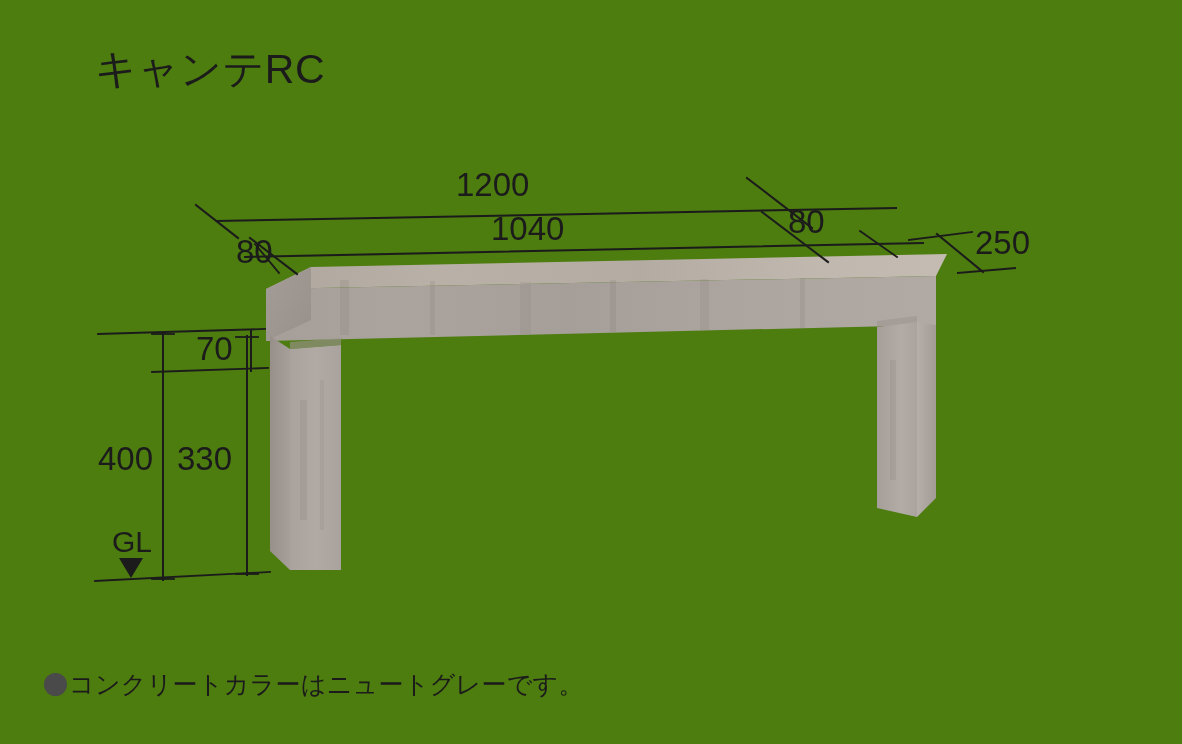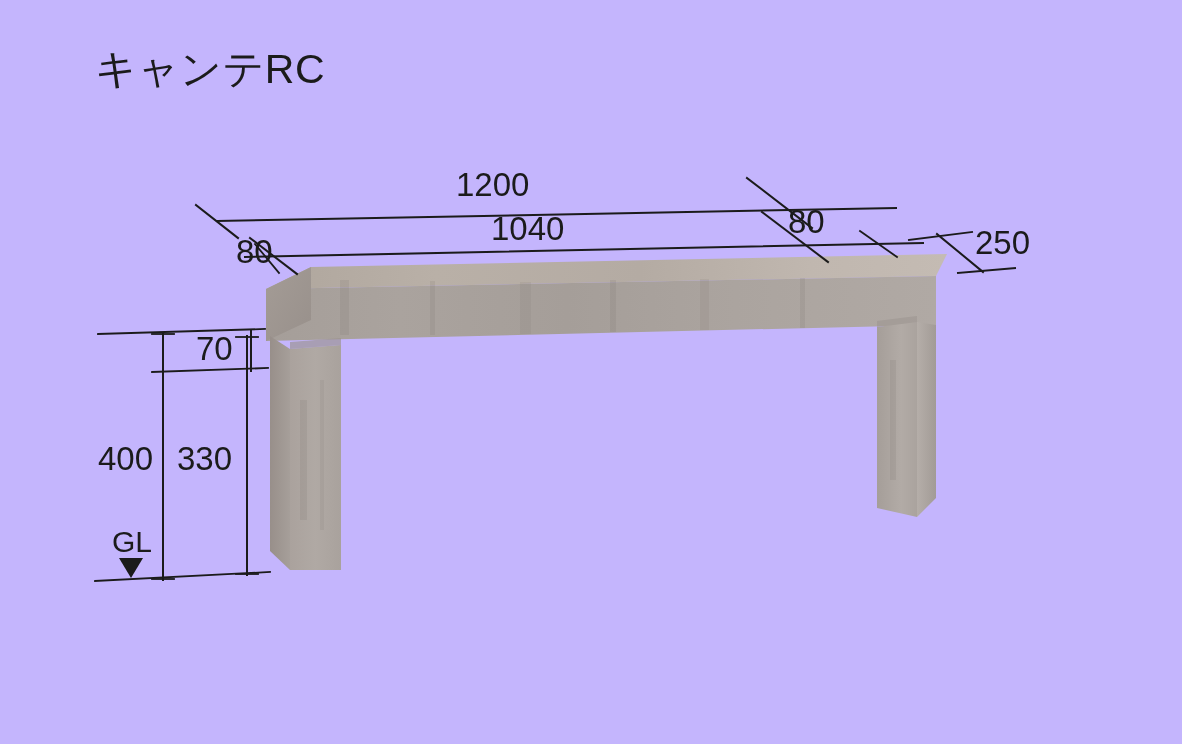--- a/index.html
+++ b/index.html
@@ -8,21 +8,21 @@
     background: #ffffff;
   }
   body {
     font-family: "Liberation Sans", "DejaVu Sans", sans-serif;
     color: #1a1a1a;
   }
   #page {
     position: relative;
     width: 1182px;
     height: 744px;
-    background: #c4b5fd;
+    background: #4d7c0f;
     overflow: hidden;
   }
   #product-title {
     position: absolute;
     left: 95px;
     top: 42px;
     font-size: 41px;
     font-weight: 500;
     letter-spacing: 0.5px;
     color: #1b1b1b;
@@ -207,14 +207,18 @@
       <line class="dim-line-thin" x1="152" y1="334" x2="174" y2="334"></line>
       <line class="dim-line-thin" x1="152" y1="579" x2="174" y2="579"></line>
       <text class="dim-text-lg" x="98" y="470">400</text>
 
       <text class="gl-text" x="112" y="552">GL</text>
       <polygon points="119,558 143,558 131,578" fill="#1b1b1b"></polygon>
     </g>
 
   </svg>
 
+  <div id="footnote">
+    <span id="footnote-bullet"></span>
+    <span id="footnote-text">コンクリートカラーはニュートグレーです。</span>
+  </div>
 
 </div>
 
 </body></html>

